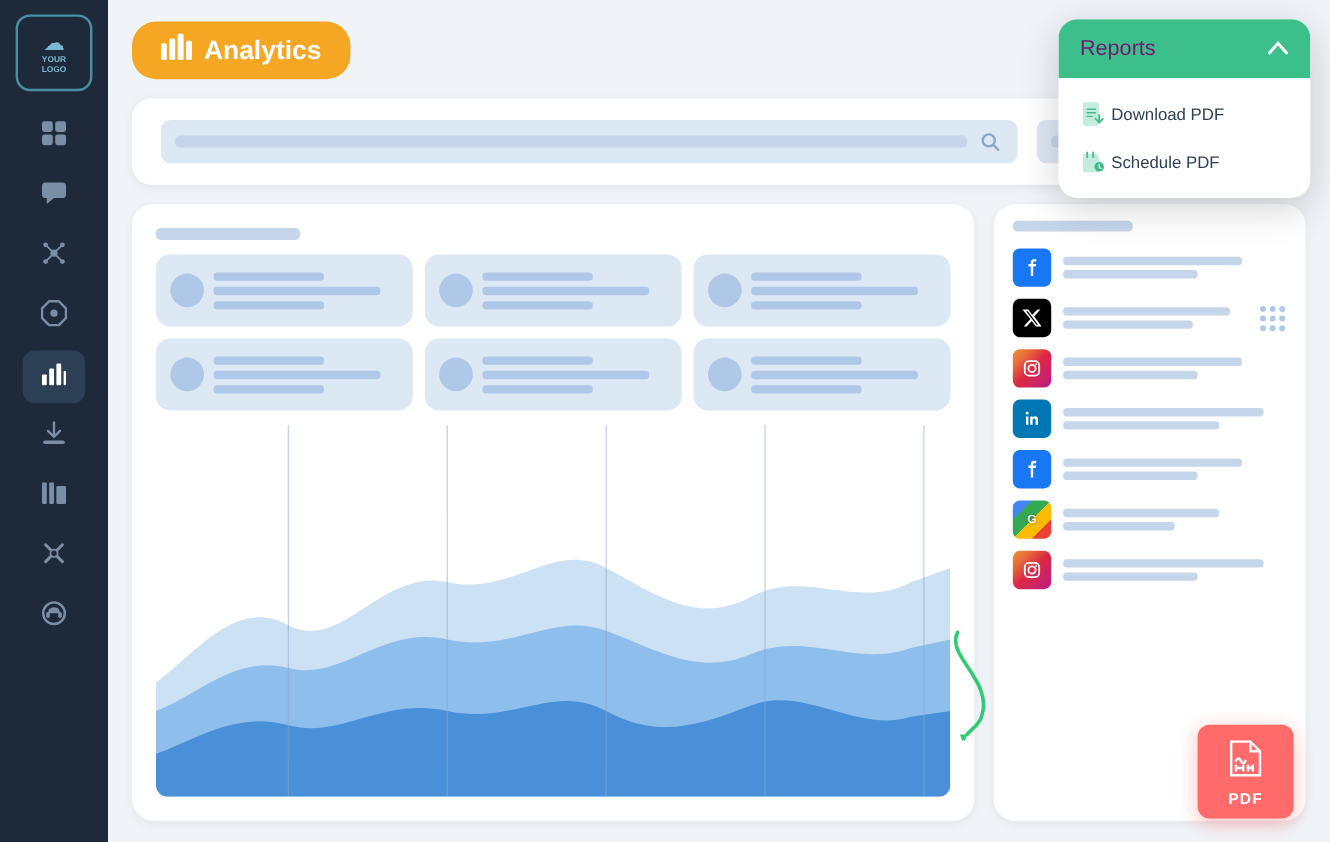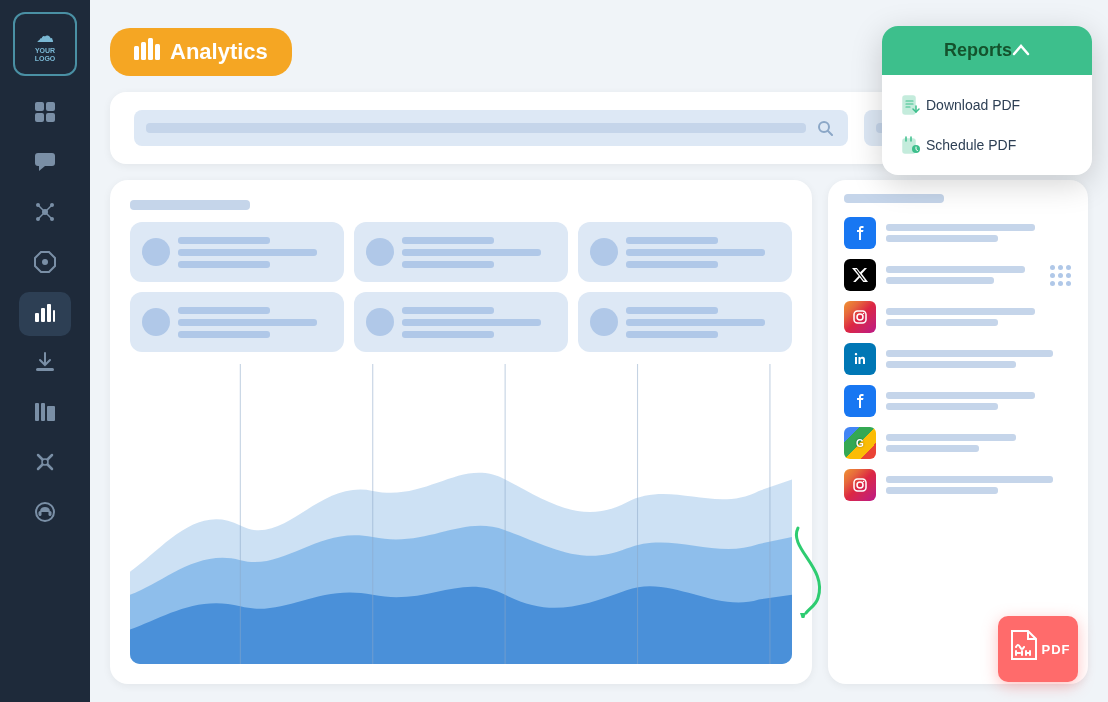--- a/index.html
+++ b/index.html
@@ -300,24 +300,24 @@
       border-radius: 16px;
       box-shadow: 0 8px 32px rgba(0,0,0,0.18);
       overflow: hidden;
       z-index: 10;
     }
     .reports-header {
       background: #3dbf8c;
       padding: 14px 18px;
       display: flex;
       align-items: center;
-      justify-content: center;
+      justify-content: space-between;
       font-size: 18px;
-      font-weight: 700;
-      color: #14532d;
+      font-weight: 400;
+      color: #701a75;
     }
     .reports-chevron {
       font-size: 18px;
       color: #fff;
     }
     .reports-items {
       padding: 10px 0;
     }
     .reports-item {
       display: flex;
@@ -337,25 +337,25 @@
       align-items: center;
       justify-content: center;
     }
 
     
     .pdf-icon {
       position: absolute;
       bottom: -10px;
       right: 0px;
       width: 80px;
-      height: 66px;
+      height: 78px;
       background: #ff6b6b;
       border-radius: 10px 10px 10px 10px;
       display: flex;
-      flex-direction: row;
+      flex-direction: column;
       align-items: center;
       justify-content: center;
       box-shadow: 0 4px 16px rgba(255,100,100,0.4);
       z-index: 5;
     }
     .pdf-icon-symbol {
       font-size: 32px;
       color: #fff;
     }
     .pdf-label {
@@ -374,21 +374,20 @@
     }
 
     
     .main-relative {
       position: relative;
       flex: 1;
       display: flex;
       flex-direction: column;
       padding: 18px 20px 18px 20px;
       overflow: visible;
-      margin-top: 10px;
     }
   </style>
 </head>
 <body>
 
 <div class="sidebar">
   <div class="logo-area">
     <div class="logo-cloud">☁</div>
     <div class="logo-text">YOUR<br>LOGO</div>
   </div>

